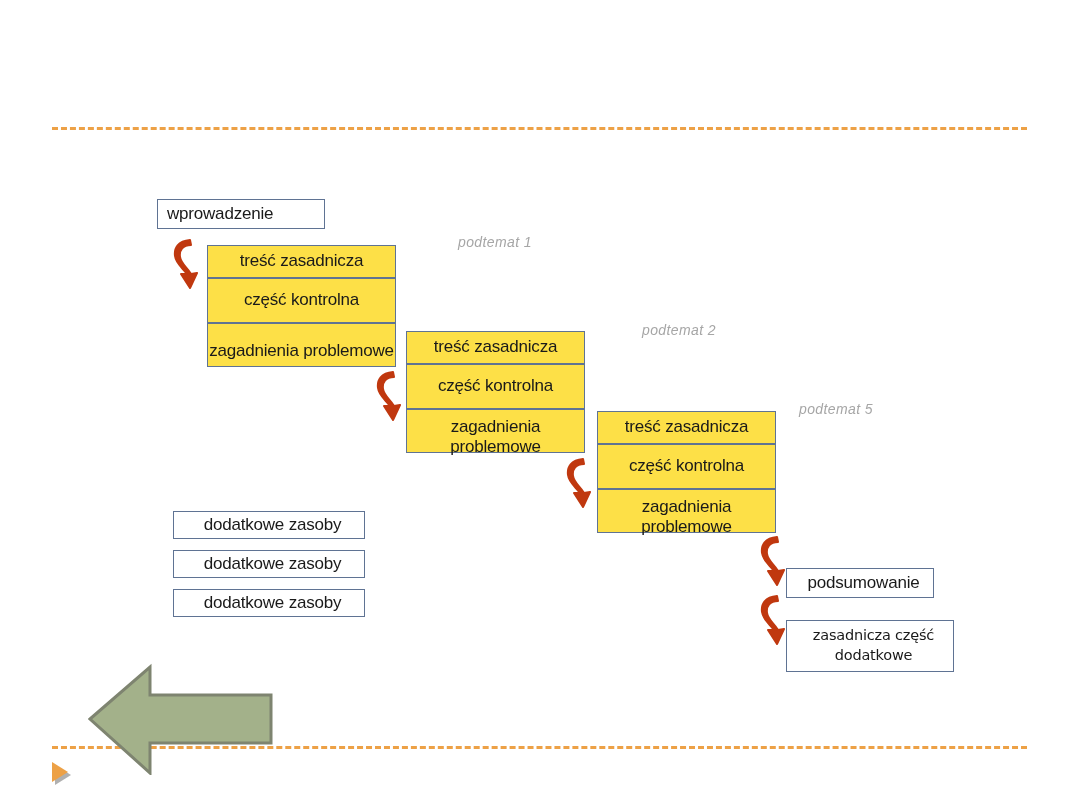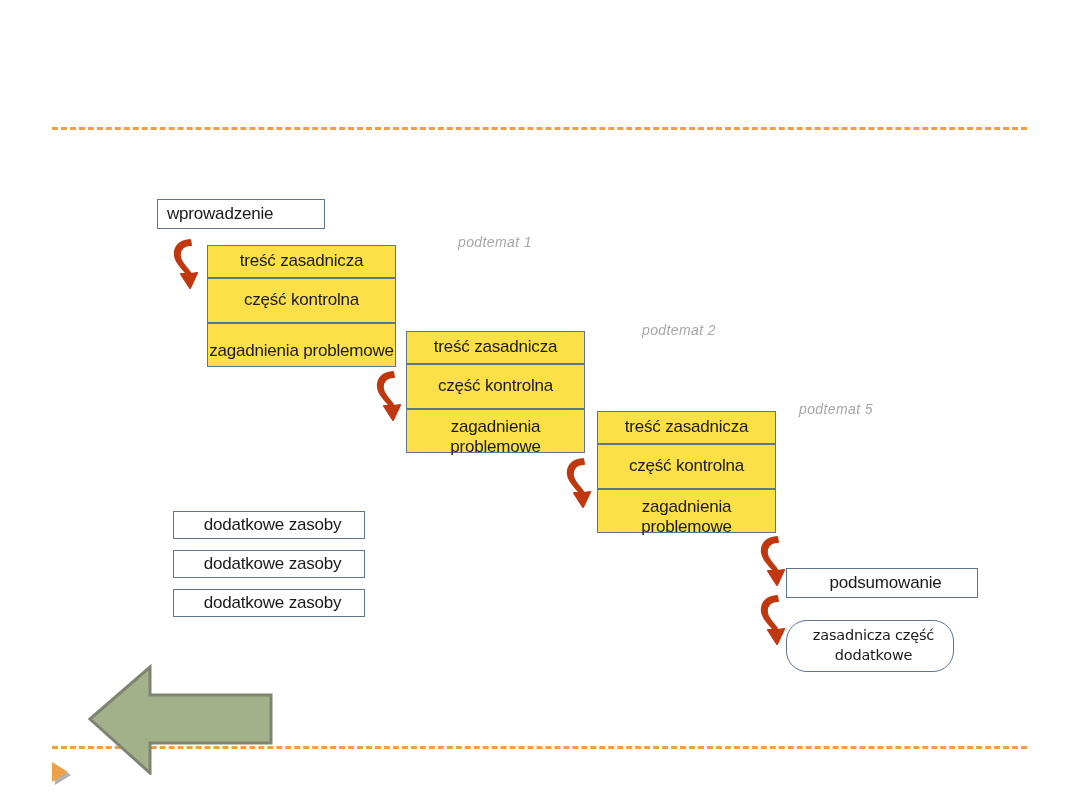--- a/index.html
+++ b/index.html
@@ -136,21 +136,20 @@
     z-index: 5;
   }
 
   .resource-box {
     font-size: 17px;
   }
   .final-box {
     font-family: "DejaVu Sans", sans-serif;
     font-size: 14.5px;
     line-height: 1.35;
-    border-radius: 21px;
   }
 </style>
 </head>
 <body>
 
 <div id="slide">
 
   <div class="dash-top"></div>
 
   <div class="box left-align" style="left:157px; top:199px; width:168px; height:30px;">
@@ -191,21 +190,21 @@
     <div class="cell row2">część kontrolna</div>
     <div class="cell row3">zagadnienia problemowe</div>
   </div>
   <div class="subtopic" style="left:799px; top:401px;">podtemat 5</div>
 
   <svg class="red-arrow" style="left:755px; top:533px;" viewBox="0 0 30 58">
     <path d="M22 4 C10 5, 6 12, 7 20 C8 28, 15 32, 19 38 L13 38 L22 52 L29 37 L23 38
              C19 31, 13 28, 12 21 C11 14, 15 9, 23 9 Z" fill="#c0380f" stroke="#c0380f" stroke-width="2" stroke-linejoin="round"></path>
   </svg>
 
-  <div class="box" style="left:786px; top:568px; width:192px; height:30px;">
+  <div class="box" style="left:786px; top:568px; width:148px; height:30px;">
     <span>podsumowanie</span>
   </div>
 
   <svg class="red-arrow" style="left:755px; top:592px;" viewBox="0 0 30 58">
     <path d="M22 4 C10 5, 6 12, 7 20 C8 28, 15 32, 19 38 L13 38 L22 52 L29 37 L23 38
              C19 31, 13 28, 12 21 C11 14, 15 9, 23 9 Z" fill="#c0380f" stroke="#c0380f" stroke-width="2" stroke-linejoin="round"></path>
   </svg>
 
   <div class="box final-box" style="left:786px; top:620px; width:168px; height:52px; flex-direction:column;">
     <span>zasadnicza część</span>

